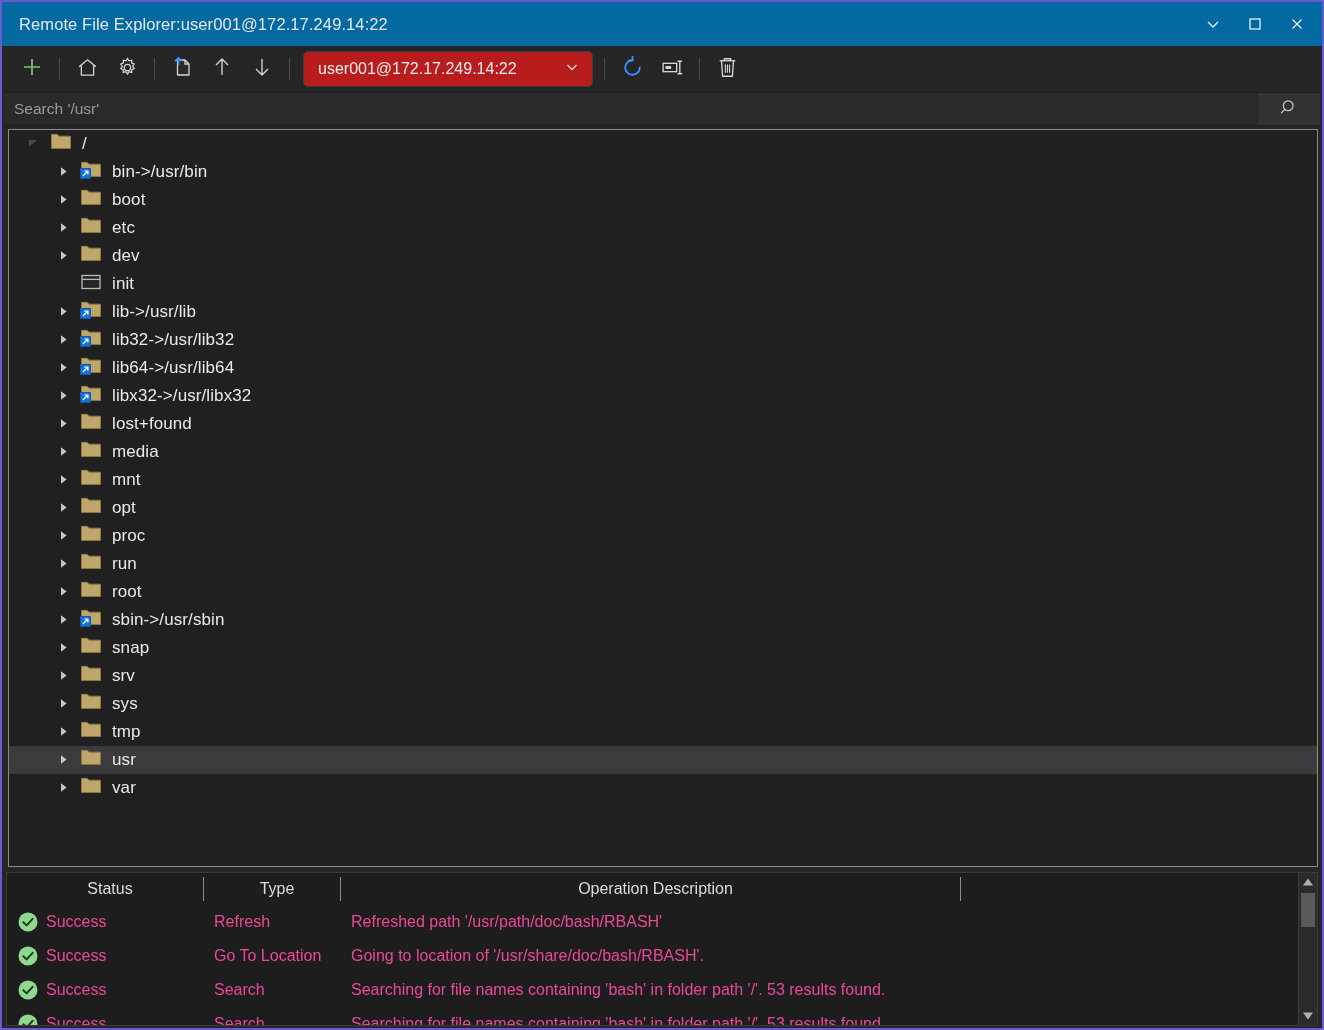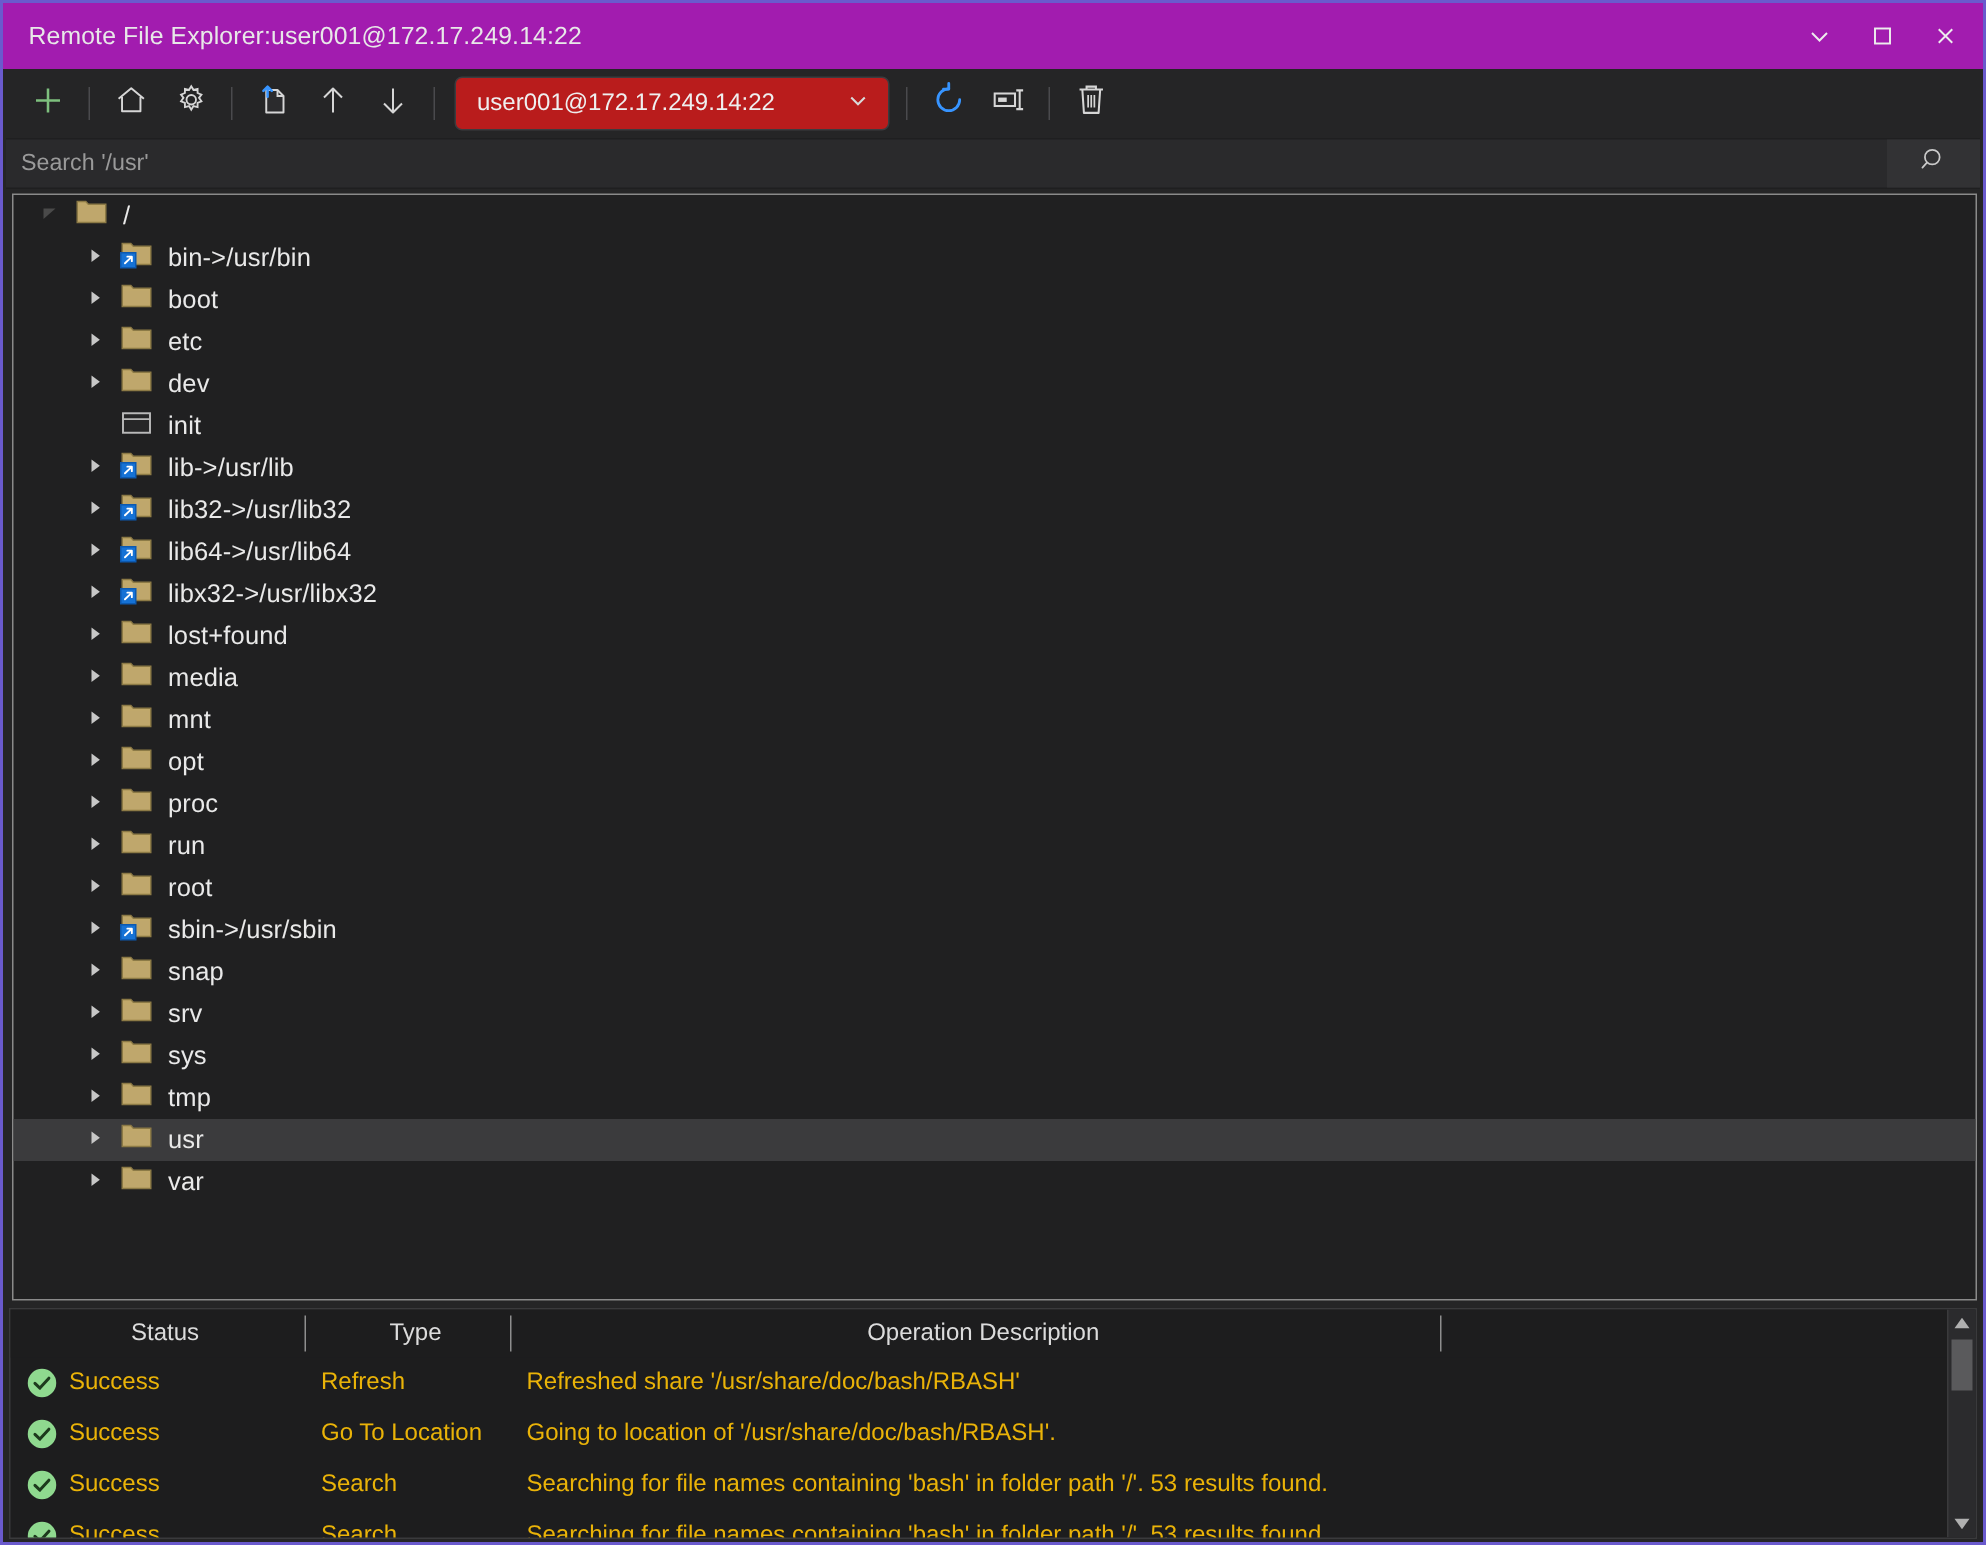--- a/index.html
+++ b/index.html
@@ -11,21 +11,21 @@
   }
   #app{
     position:relative;width:1324px;height:1030px;box-sizing:border-box;
     background:#252526;
     border:2px solid #6a5acd;
   }
 
   
   .titlebar{
     height:44px;display:flex;align-items:center;
-    background:#a21caf;position:relative;
+    background:#0369a1;position:relative;
   }
   .title-text{
     font-size:16.5px;color:#e8e8e8;padding-left:17px;letter-spacing:.1px;
     white-space:nowrap;
   }
   .wincontrols{position:absolute;right:4px;top:0;height:44px;display:flex;align-items:center;}
   .wc-btn{
     width:42px;height:40px;display:flex;align-items:center;justify-content:center;
     cursor:default;
   }
@@ -94,21 +94,21 @@
     font-size:16px;color:#dcdcdc;box-sizing:border-box;padding-left:10px;
     height:24px;line-height:24px;border-right:1px solid #8e8e8e;
     overflow:hidden;white-space:nowrap;text-align:center;
   }
   .c1{width:197px;}
   .c2{width:137px;}
   .c3{width:620px;}
   .c4{width:324px;border-right:none;}
   .grow{height:34px;display:flex;align-items:center;flex:0 0 auto;}
   .gcell{
-    font-size:16px;color:#eab308;box-sizing:border-box;padding-left:10px;
+    font-size:16px;color:#ec4899;box-sizing:border-box;padding-left:10px;
     overflow:hidden;white-space:nowrap;display:flex;align-items:center;
   }
   .chk{width:22px;height:22px;flex:0 0 auto;margin-right:7px;}
   .vsb{
     width:18px;flex:0 0 auto;background:#2b2b2d;border-left:1px solid #3a3a3c;
     display:flex;flex-direction:column;align-items:center;
   }
   .sb-arrow{height:18px;width:18px;display:flex;align-items:center;justify-content:center;flex:0 0 auto;cursor:default;}
   .sb-track{flex:1;width:18px;position:relative;}
   .sb-thumb{position:absolute;top:2px;left:2px;width:14px;height:34px;background:#5a5a5c;}
@@ -656,21 +656,21 @@
               <span class="chk"><svg width="22" height="22" viewBox="0 0 22 22">
                   <circle cx="11" cy="11" r="9.5" fill="#8fd98f"></circle>
                   <path d="M6.3 11.2 L9.6 14.4 L15.6 7.8" fill="none" stroke="#1d3a1d" stroke-width="2" stroke-linecap="round" stroke-linejoin="round"></path>
                 </svg></span>
               <span>Success</span>
             </div>
             <div class="gcell c2">
               <span>Refresh</span>
             </div>
             <div class="gcell c3">
-              <span>Refreshed share '/usr/share/doc/bash/RBASH'</span>
+              <span>Refreshed path '/usr/path/doc/bash/RBASH'</span>
             </div>
             <div class="gcell c4"></div>
           </div>
           <div class="grow">
             <div class="gcell c1">
               <span class="chk"><svg width="22" height="22" viewBox="0 0 22 22">
                   <circle cx="11" cy="11" r="9.5" fill="#8fd98f"></circle>
                   <path d="M6.3 11.2 L9.6 14.4 L15.6 7.8" fill="none" stroke="#1d3a1d" stroke-width="2" stroke-linecap="round" stroke-linejoin="round"></path>
                 </svg></span>
               <span>Success</span>

